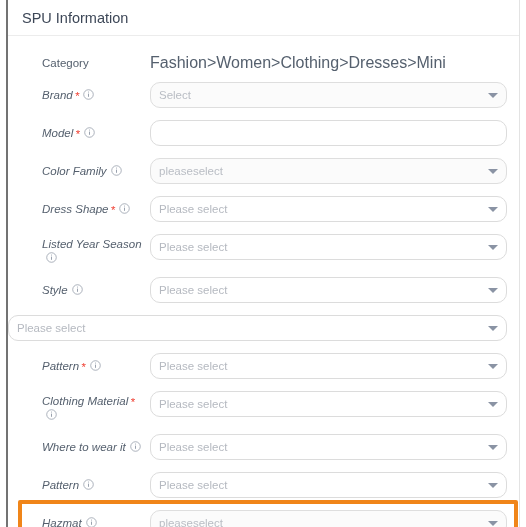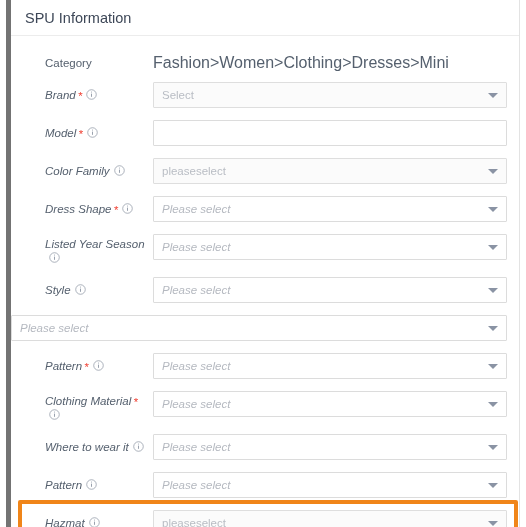--- a/index.html
+++ b/index.html
@@ -14,21 +14,21 @@
     position: relative;
     width: 526px;
     height: 527px;
     background: #ffffff;
   }
   
   #panel {
     position: absolute;
     left: 6px; top: 0px;
     width: 514px; height: 527px;
-    border-left: 5px solid #737373;
+    border-left: 2px solid #737373;
     border-right: 1px solid #e3e3e3;
     background: #ffffff;
   }
   #panel-header {
     position: absolute;
     left: 0; top: 0;
     width: 100%;
     height: 36px;
     line-height: 36px;
     padding-left: 14px;
@@ -77,31 +77,31 @@
     position: relative;
     flex: 1;
     padding-right: 12px;
   }
   .control {
     position: relative;
     width: 100%;
     height: 26px;
     border: 1px solid #dcdcdc;
     background: #ffffff;
-    border-radius: 1px;
+    border-radius: 10px;
     font-size: 11.5px;
     line-height: 24px;
     color: #5a6472;
     padding-left: 8px;
     padding-right: 26px;
     white-space: nowrap;
     overflow: hidden;
     text-overflow: ellipsis;
   }
-  .control.placeholder { color: #b5b9c0; font-style: italic; }
+  .control.placeholder { color: #b5b9c0; }
   .control.disabled {
     background: #fbfbfb;
     border-color: #dedede;
     color: #b9bdc4;
   }
   .control.textinput { padding-right: 8px; }
   .caret {
     position: absolute;
     right: 8px; top: 50%;
     margin-top: -2px;

